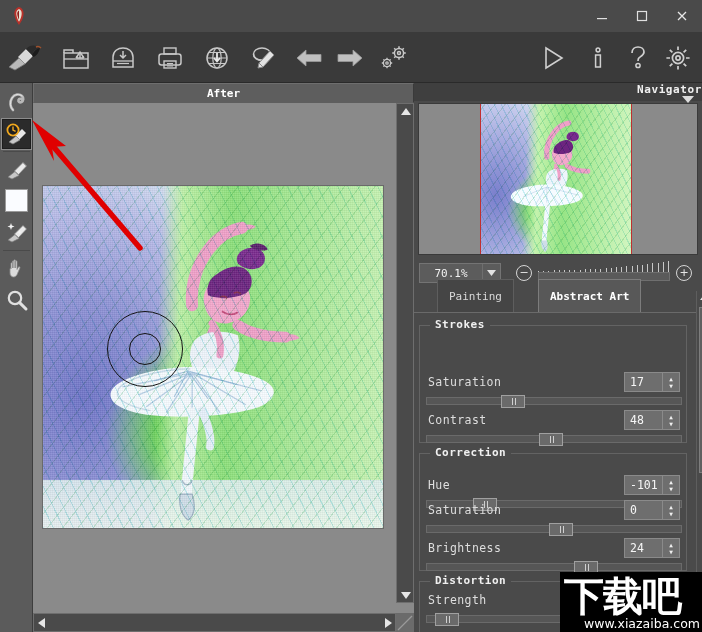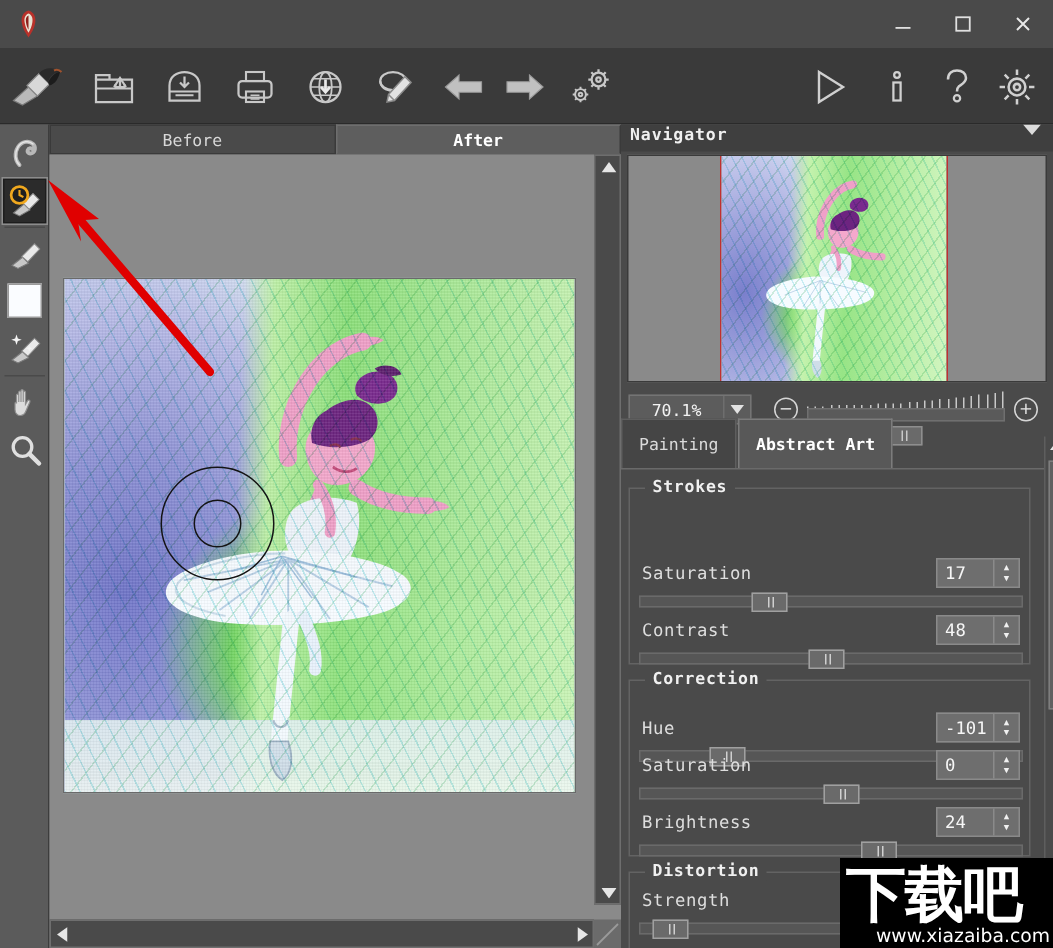--- a/index.html
+++ b/index.html
@@ -164,21 +164,21 @@
   }
 
   
   #rightpanel {
     position: absolute; left: 414px; top: 83px; width: 288px; height: 549px;
     background: #4a4a4a;
   }
   #nav-header {
     position: absolute; left: 0; top: 0; width: 288px; height: 18px;
     background: #3f3f3f;
-    display: flex; align-items: flex-start;
+    display: flex; align-items: flex-end; flex-direction: column;
   }
   #nav-title {
     color: #f0f0f0; font-size: 11px; font-weight: bold;
     margin-left: 6px; letter-spacing: .6px;
   }
   #nav-collapse {
     margin-left: auto; margin-right: 8px; color: #dcdcdc; font-size: 8px;
   }
   #nav-thumbwrap {
     position: absolute; left: 4px; top: 20px; width: 280px; height: 152px;
@@ -241,20 +241,21 @@
     display: flex; align-items: flex-end;
     border-bottom: 1px solid #6a6a6a;
   }
   .settab {
     height: 20px; padding: 16px 11px;
     display: flex; align-items: center; justify-content: center;
     font-size: 11px; color: #dadada;
     background: #454545;
     border: 1px solid #5e5e5e; border-bottom: none;
     margin-right: 1px;
+    margin-left: 23px;
   }
   .settab.active {
     background: #585858; color: #ffffff; font-weight: bold;
     border-color: #7c7c7c;
   }
 
   
   #params {
     position: absolute; left: 0; top: 230px; width: 282px; height: 319px;
     overflow: hidden;
@@ -543,21 +544,20 @@
 
   <div class="tool" style="top:202px">
     <svg width="24" height="24" viewBox="0 0 24 24">
       <circle cx="10" cy="10" r="6.2" fill="none" stroke="#e0e0e0" stroke-width="2.2"></circle>
       <path d="M14.6 14.6 L21 21" stroke="#e0e0e0" stroke-width="3" stroke-linecap="round"></path>
     </svg>
   </div>
 </div>
 
 <div id="ba-tabs">
-  <div class="ba-tab">Before</div>
   <div class="ba-tab active">After</div>
 </div>
 
 <div id="canvas-wrap">
   <div id="canvas-img">
     <div class="art-layer" id="art-bg-blue"></div>
     <div class="art-layer" id="art-bg-green"></div>
     <div class="art-layer" id="art-floor"></div>
 
     <svg id="fig" viewBox="0 0 342 344">

